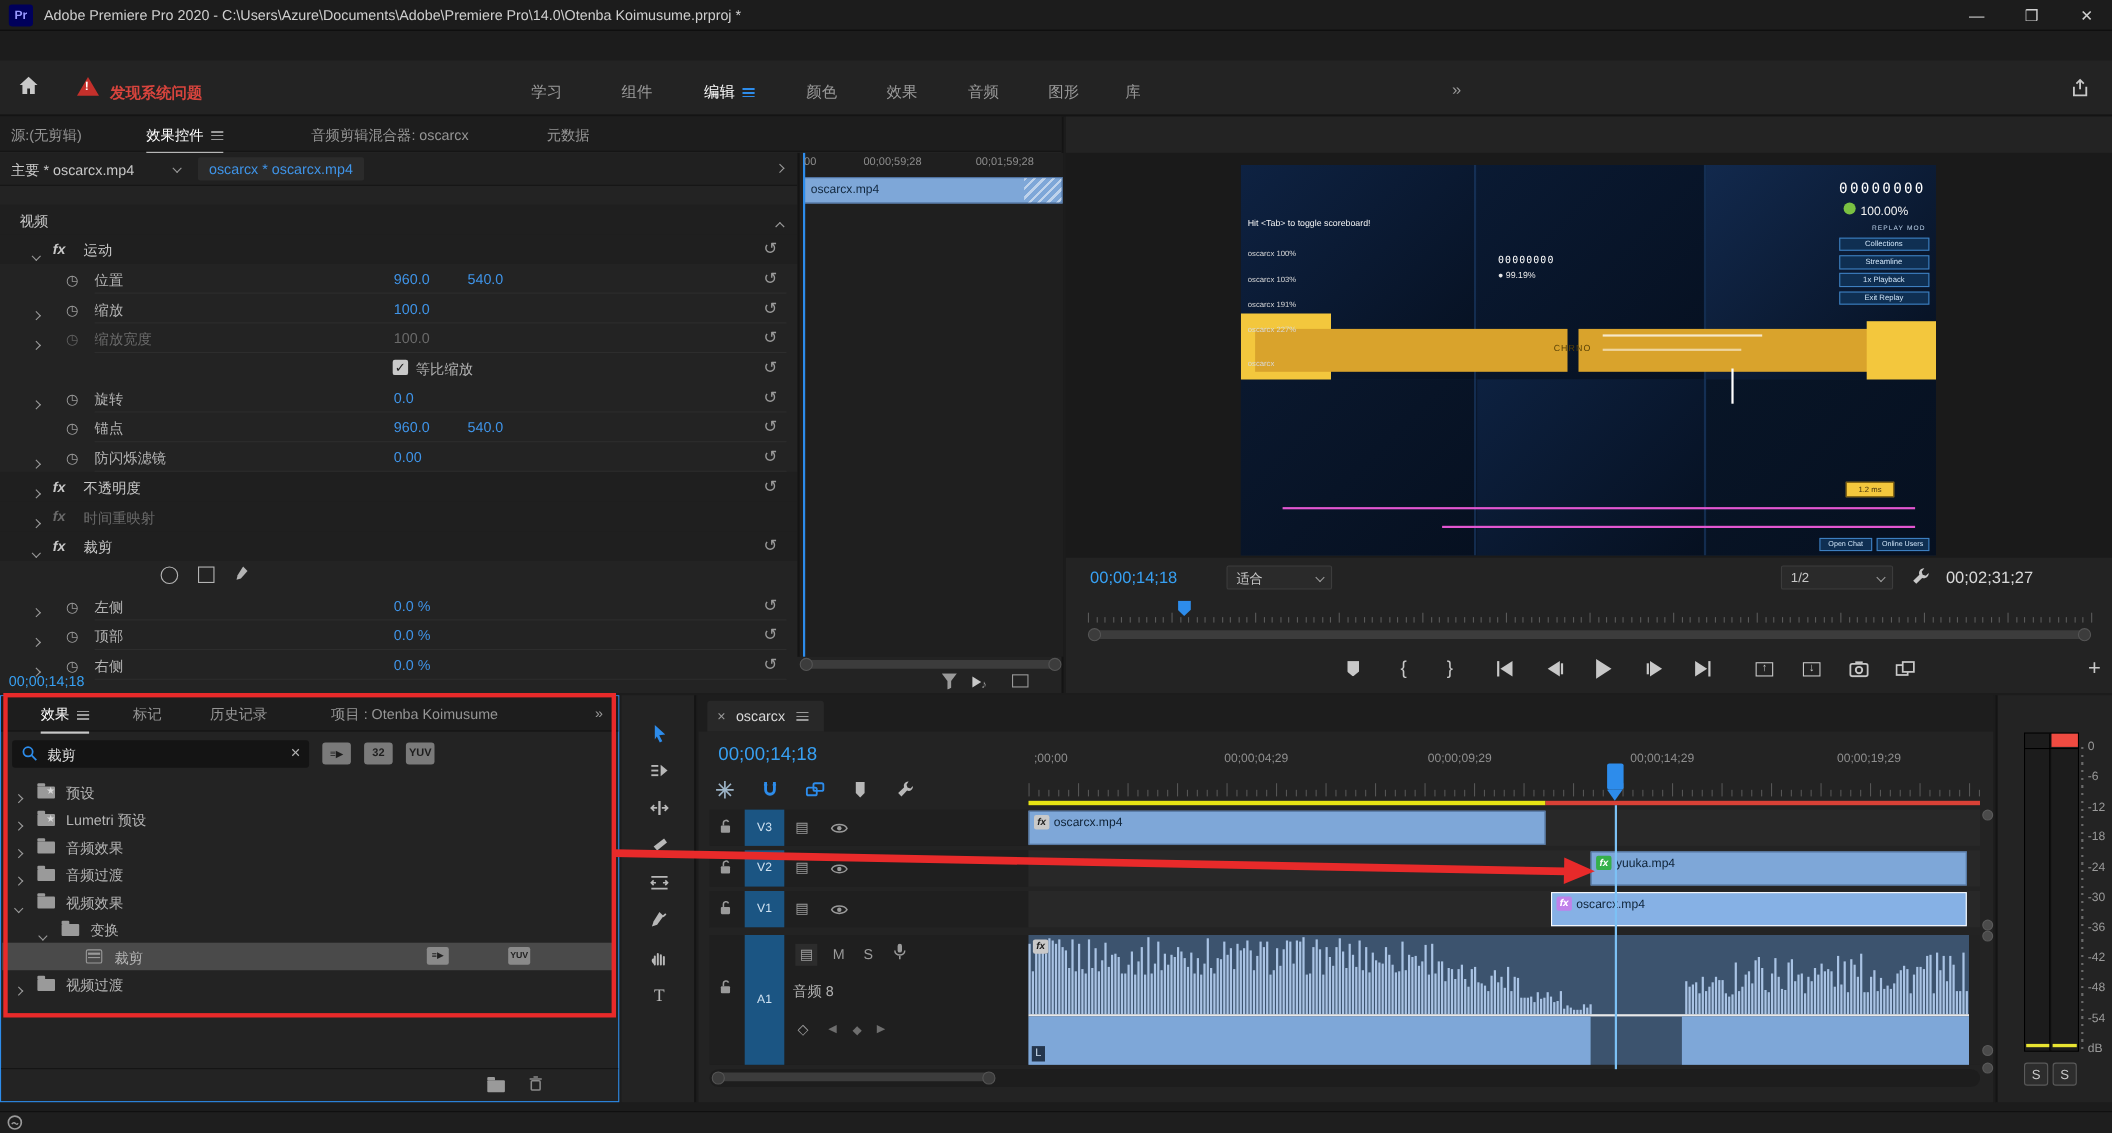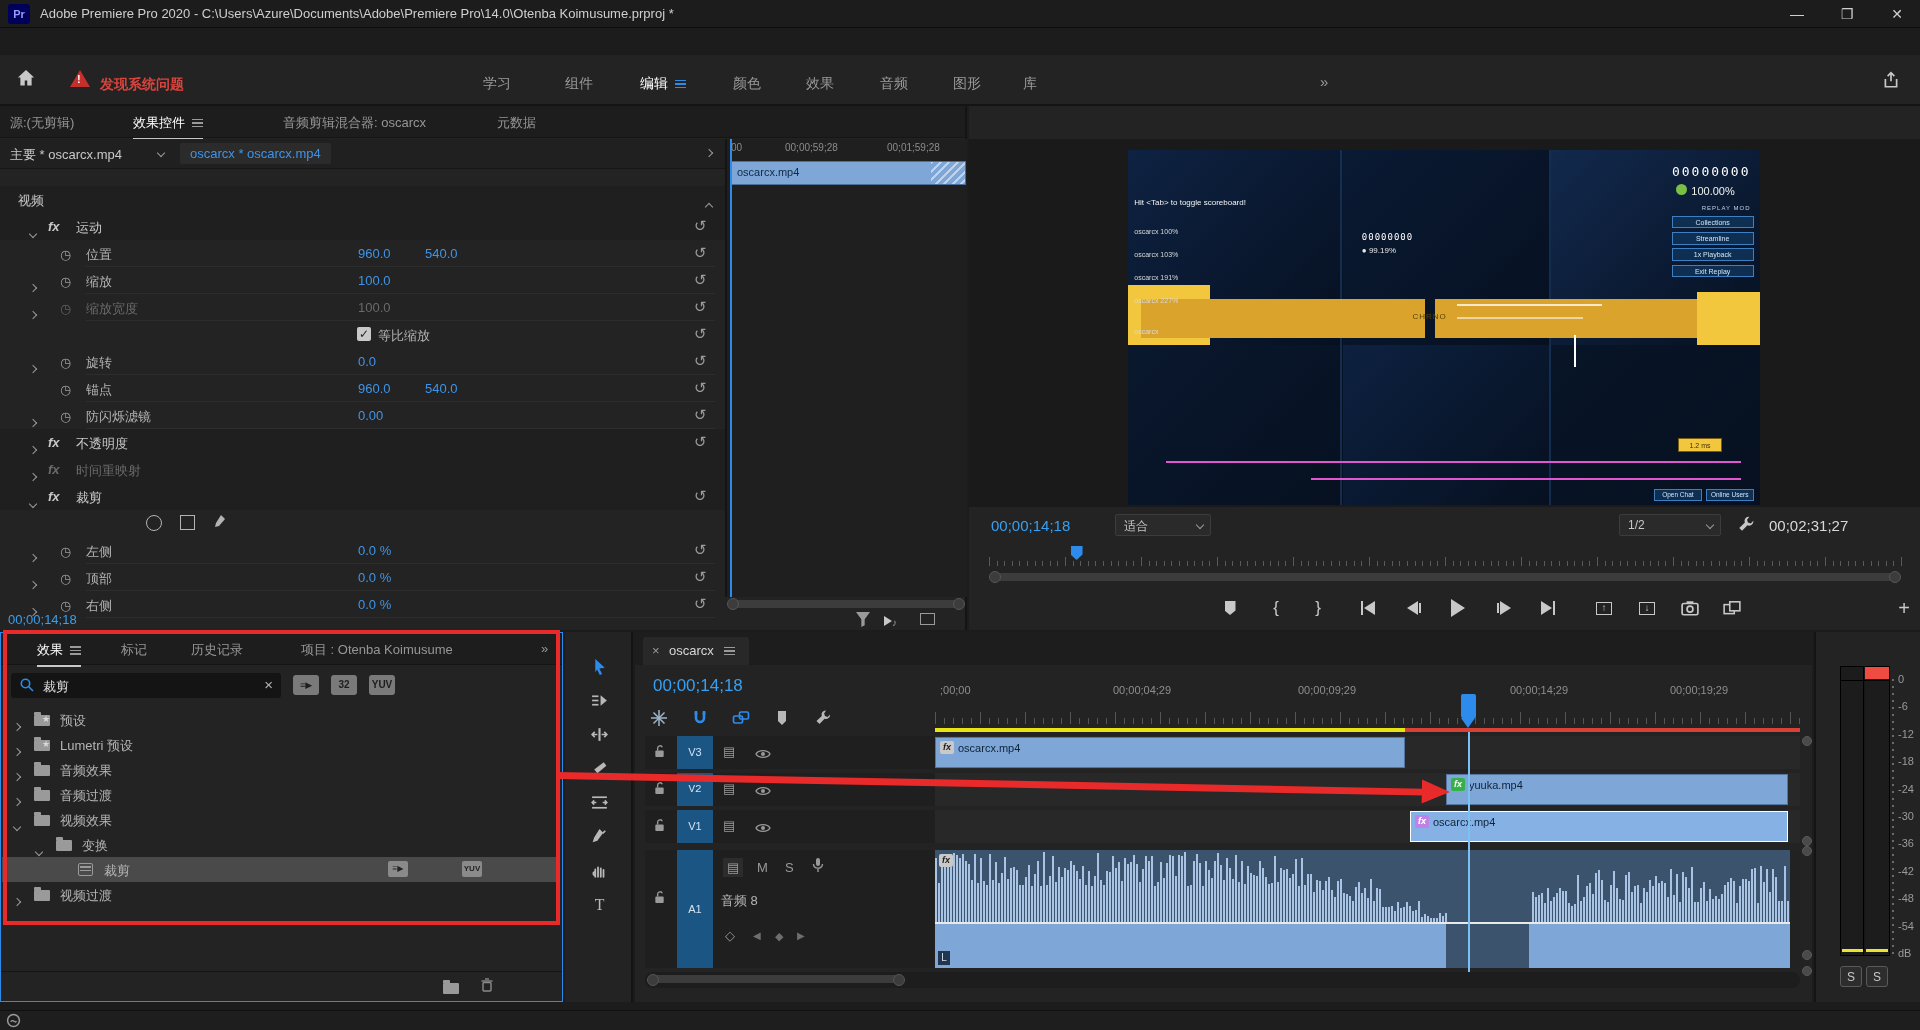--- a/index.html
+++ b/index.html
@@ -725,21 +725,21 @@
         <div style="position:absolute;left:164px;top:0;width:24px;height:24px;display:flex;align-items:center;justify-content:center;">
           <svg width="18" height="18" viewBox="0 0 18 18">
             <path d="M12 1.5a4 4 0 0 0-4.2 5.4L2.5 12l3 3 5.1-5.3A4 4 0 0 0 16 5.5l-2.4 2.4-2.6-.9-.9-2.6z" fill="#b8b8b8"></path>
           </svg>
         </div>
       </div>
     <div id="tl-ruler">
         <span class="rlabel txt" style="left: 5px;">;00;00</span>
         <span class="rlabel txt" style="left: 178px;">00;00;04;29</span>
         <span class="rlabel txt" style="left: 363px;">00;00;09;29</span>
-        <span class="rlabel txt" style="left: 575px;">00;00;14;29</span>
+        <span class="rlabel txt" style="left: 547px;">00;00;14;29</span>
         <span class="rlabel txt" style="left: 735px;">00;00;19;29</span>
         <div style="position:absolute;left:0px;bottom:4px;width:1px;height:12px;background:#555;"></div>
         <div style="position:absolute;left:9px;bottom:4px;width:1px;height:6px;background:#555;"></div>
         <div style="position:absolute;left:18px;bottom:4px;width:1px;height:6px;background:#555;"></div>
         <div style="position:absolute;left:27px;bottom:4px;width:1px;height:6px;background:#555;"></div>
         <div style="position:absolute;left:36px;bottom:4px;width:1px;height:6px;background:#555;"></div>
         <div style="position:absolute;left:45px;bottom:4px;width:1px;height:12px;background:#555;"></div>
         <div style="position:absolute;left:54px;bottom:4px;width:1px;height:6px;background:#555;"></div>
         <div style="position:absolute;left:63px;bottom:4px;width:1px;height:6px;background:#555;"></div>
         <div style="position:absolute;left:72px;bottom:4px;width:1px;height:6px;background:#555;"></div>
@@ -855,21 +855,21 @@
             <div class="fxb ">fx</div>
             <div class="cname txt">oscarcx.mp4</div>
           </div>
         </div>
         <div class="trackrow" style="top:141px;height:33px;">
           <div class="thead">
             <div class="tlock"><svg width="13" height="14" viewBox="0 0 14 14">
                 <rect x="2.5" y="6.5" width="9" height="7" rx="1" fill="#9a9a9a"></rect>
                 <path d="M5 6.5V4a2.6 2.6 0 0 1 5-1" fill="none" stroke="#9a9a9a" stroke-width="1.5"></path>
               </svg></div>
-            <div class="tbox" style="line-height:33px;font-family:Liberation Mono, monospace;">V2</div>
+            <div class="tbox" style="line-height:33px;">V2</div>
             <div class="ticon" style="left:78px;top:8px;">▤</div>
             <div style="position:absolute;left:110px;top:10px;"><svg width="16" height="12" viewBox="0 0 16 12">
                 <path d="M1 6C3.5 1.5 12.5 1.5 15 6 12.5 10.5 3.5 10.5 1 6z" fill="none" stroke="#9a9a9a" stroke-width="1.4"></path>
                 <circle cx="8" cy="6" r="2" fill="#9a9a9a"></circle>
               </svg></div>
           </div>
           <div class="lane"></div>
           <div class="vclip" style="left:801px;width:342px;">
             <div class="fxb green">fx</div>
             <div class="cname txt">yuuka.mp4</div>

